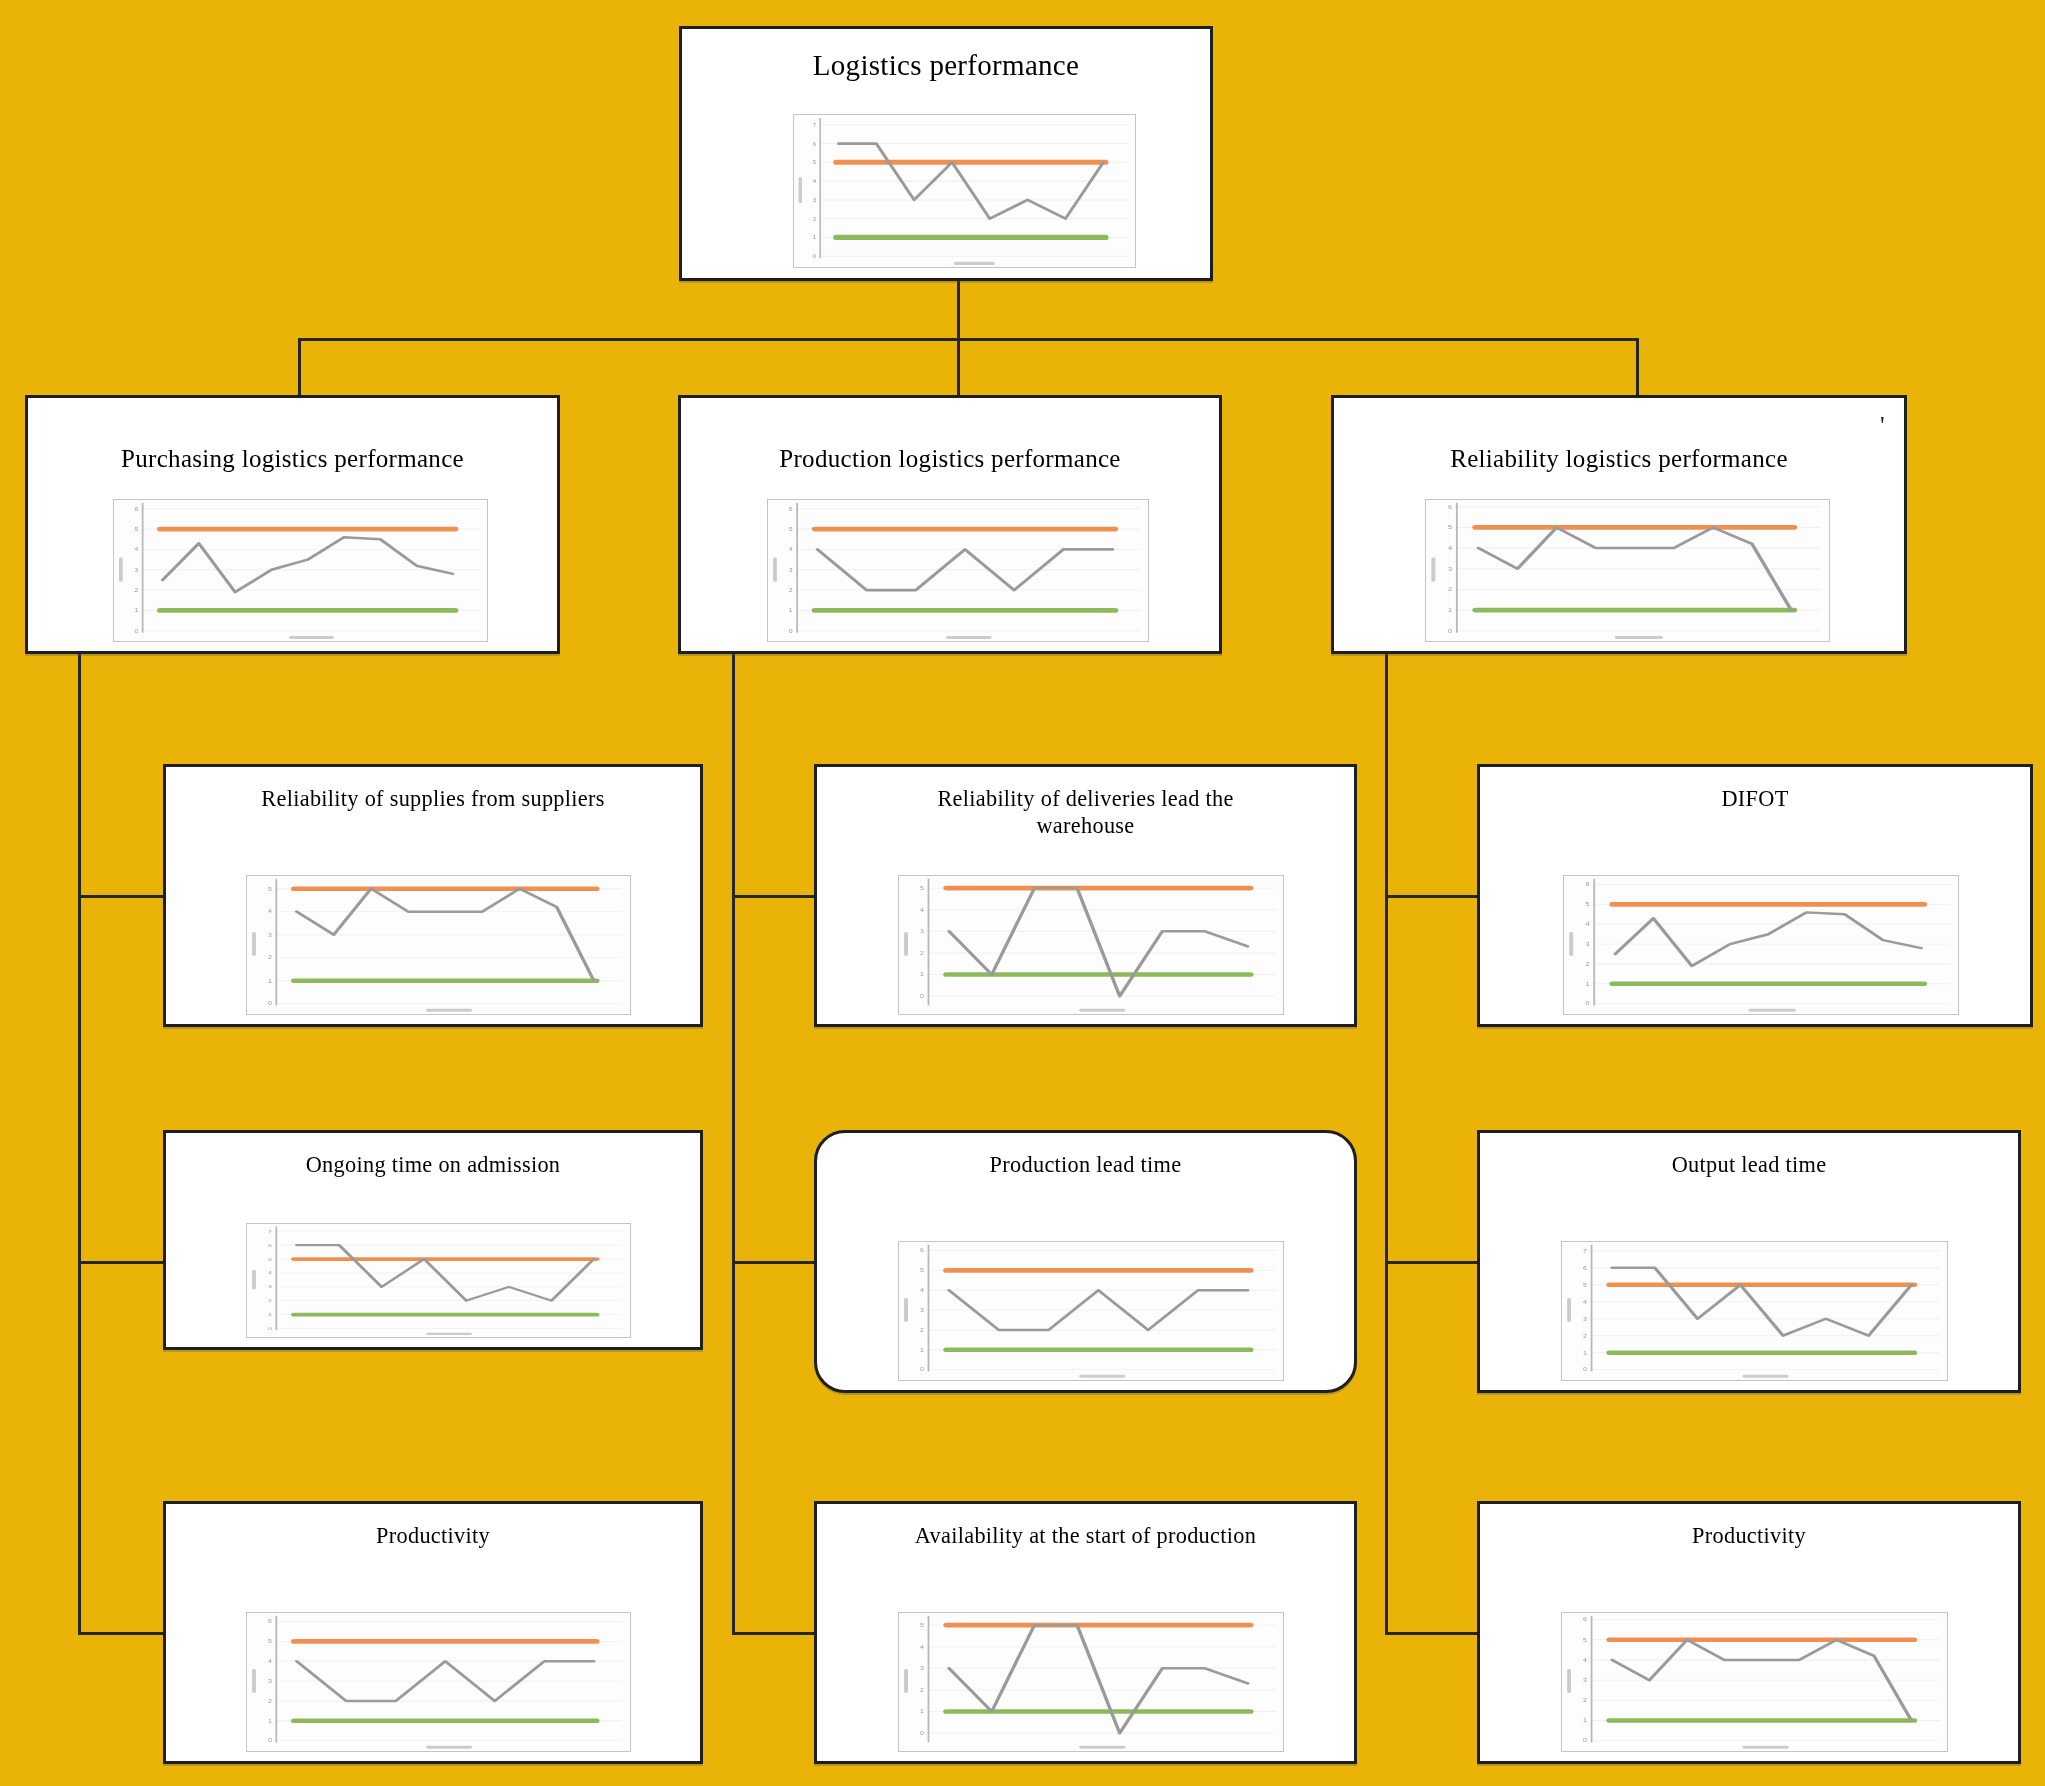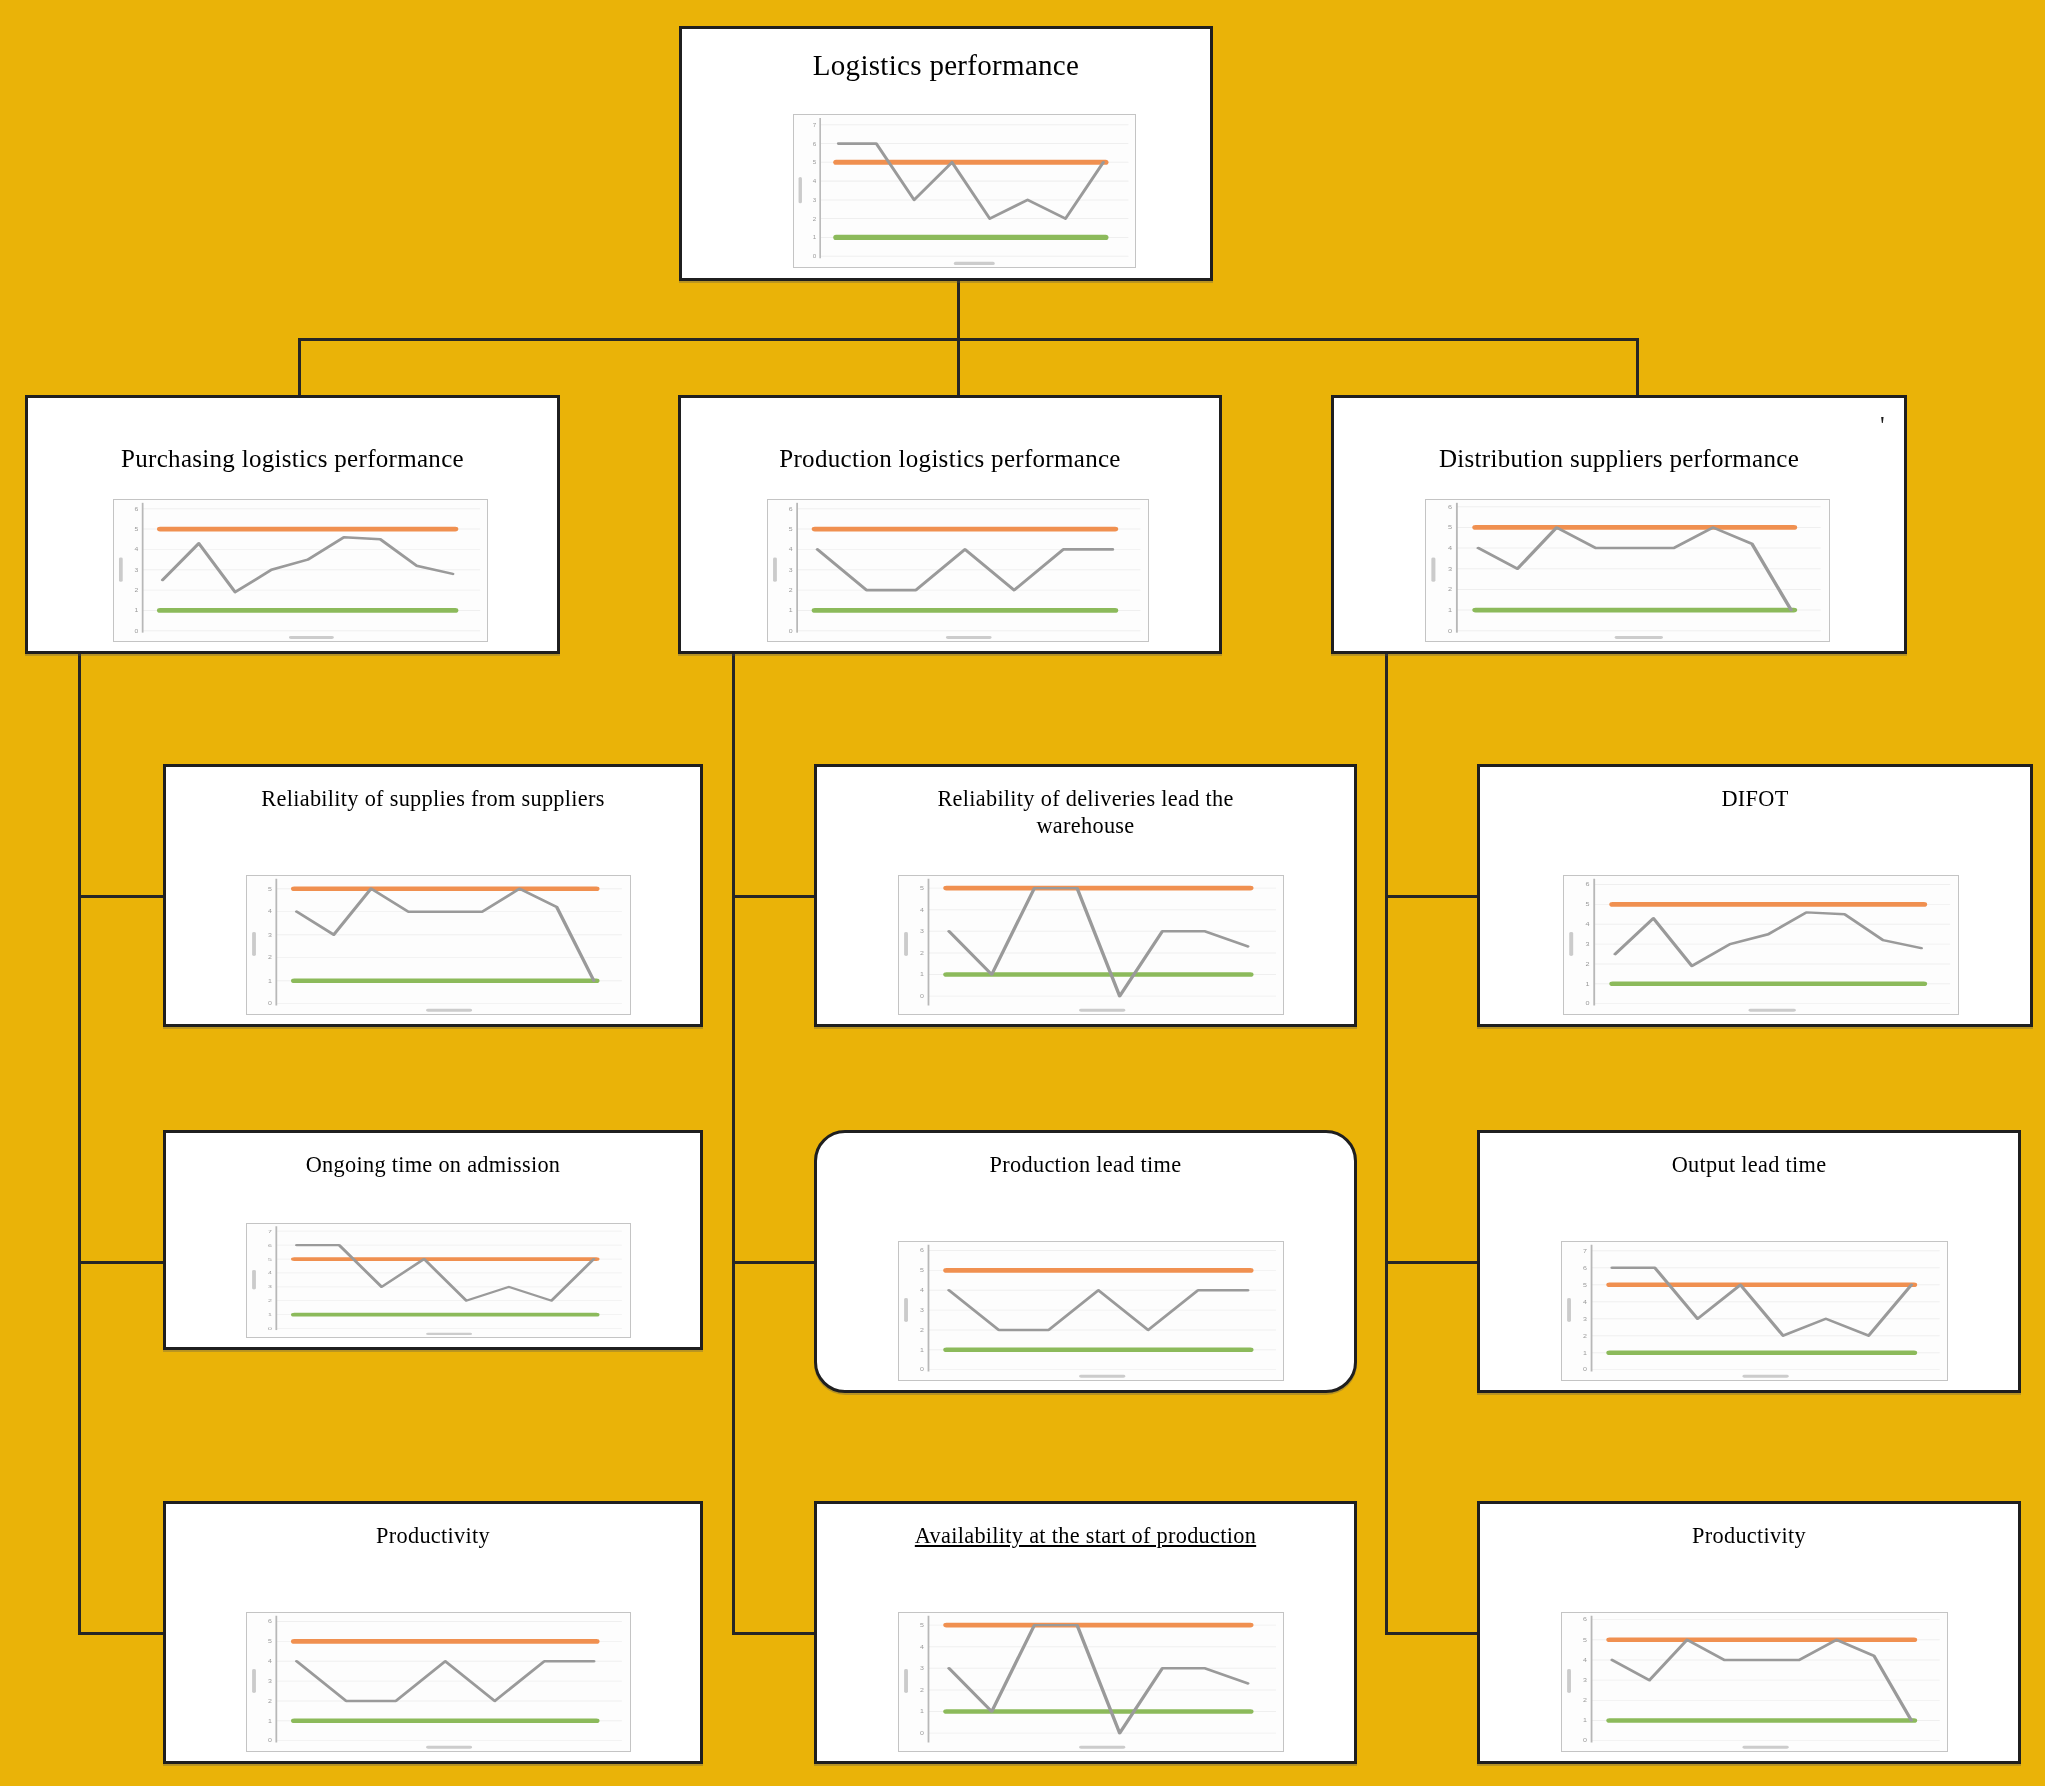--- a/index.html
+++ b/index.html
@@ -155,21 +155,21 @@
           <line x1="37" x2="274" y1="30.9" y2="30.9" stroke="#F09050" stroke-width="5" stroke-linecap="round"></line>
           <line x1="37" x2="274" y1="117.4" y2="117.4" stroke="#8CBA5B" stroke-width="5" stroke-linecap="round"></line>
           <polyline points="39.0,52.5 77.8,95.8 116.7,95.8 155.5,52.5 194.3,95.8 233.2,52.5 272.0,52.5" fill="none" stroke="#9a9a9a" stroke-width="2.7" stroke-linejoin="round" stroke-linecap="round"></polyline>
           <rect x="4" y="61" width="3" height="26" rx="1.5" fill="#b9b9b9" opacity="0.75"></rect>
           <rect x="140.5" y="144.5" width="36" height="3.2" rx="1.5" fill="#c7c7c7" opacity="0.9"></rect>
         </svg>
       </div>
   </section>
 
   <section class="node branch chart-pos" style="left:1331px;top:395px;width:576px;height:259px;">
-    <h2 class="title">Distribution suppliers performance</h2>
+    <h2 class="title">Reliability logistics performance</h2>
     <div class="chart">
         <svg viewBox="0 0 300 150" preserveAspectRatio="none" width="100%" height="100%">
           <line x1="23" x2="294" y1="139.0" y2="139.0" stroke="#efefef" stroke-width="1"></line>
           <text x="19.5" y="141" font-size="5.5" fill="#9a9a9a" text-anchor="end" font-family="Liberation Sans, sans-serif">0</text>
           <line x1="23" x2="294" y1="117.0" y2="117.0" stroke="#efefef" stroke-width="1"></line>
           <text x="19.5" y="119" font-size="5.5" fill="#9a9a9a" text-anchor="end" font-family="Liberation Sans, sans-serif">1</text>
           <line x1="23" x2="294" y1="95.1" y2="95.1" stroke="#efefef" stroke-width="1"></line>
           <text x="19.5" y="97.1" font-size="5.5" fill="#9a9a9a" text-anchor="end" font-family="Liberation Sans, sans-serif">2</text>
           <line x1="23" x2="294" y1="73.1" y2="73.1" stroke="#efefef" stroke-width="1"></line>
           <text x="19.5" y="75.1" font-size="5.5" fill="#9a9a9a" text-anchor="end" font-family="Liberation Sans, sans-serif">3</text>
@@ -322,21 +322,21 @@
           <line x1="23" x2="23" y1="3" y2="141" stroke="#b8b8b8" stroke-width="1.4"></line>
           <line x1="37" x2="274" y1="30.9" y2="30.9" stroke="#F09050" stroke-width="5" stroke-linecap="round"></line>
           <line x1="37" x2="274" y1="117.4" y2="117.4" stroke="#8CBA5B" stroke-width="5" stroke-linecap="round"></line>
           <polyline points="39.0,52.5 77.8,95.8 116.7,95.8 155.5,52.5 194.3,95.8 233.2,52.5 272.0,52.5" fill="none" stroke="#9a9a9a" stroke-width="2.7" stroke-linejoin="round" stroke-linecap="round"></polyline>
           <rect x="4" y="61" width="3" height="26" rx="1.5" fill="#b9b9b9" opacity="0.75"></rect>
           <rect x="140.5" y="144.5" width="36" height="3.2" rx="1.5" fill="#c7c7c7" opacity="0.9"></rect>
         </svg>
       </div>
   </section>
 
-  <section class="node leaf" style="left:814px;top:1501px;width:543px;height:263px;text-decoration:underline;">
+  <section class="node leaf" style="left:814px;top:1501px;width:543px;height:263px;">
     <h2 class="title">Availability at the start of production</h2>
     <div class="chart">
         <svg viewBox="0 0 300 150" preserveAspectRatio="none" width="100%" height="100%">
           <line x1="23" x2="294" y1="130.8" y2="130.8" stroke="#efefef" stroke-width="1"></line>
           <text x="19.5" y="132.8" font-size="5.5" fill="#9a9a9a" text-anchor="end" font-family="Liberation Sans, sans-serif">0</text>
           <line x1="23" x2="294" y1="107.3" y2="107.3" stroke="#efefef" stroke-width="1"></line>
           <text x="19.5" y="109.3" font-size="5.5" fill="#9a9a9a" text-anchor="end" font-family="Liberation Sans, sans-serif">1</text>
           <line x1="23" x2="294" y1="83.8" y2="83.8" stroke="#efefef" stroke-width="1"></line>
           <text x="19.5" y="85.8" font-size="5.5" fill="#9a9a9a" text-anchor="end" font-family="Liberation Sans, sans-serif">2</text>
           <line x1="23" x2="294" y1="60.2" y2="60.2" stroke="#efefef" stroke-width="1"></line>

